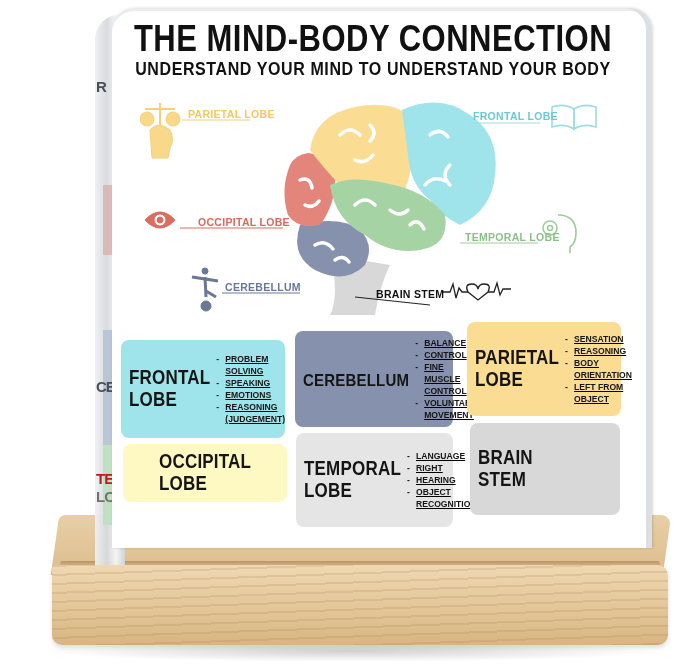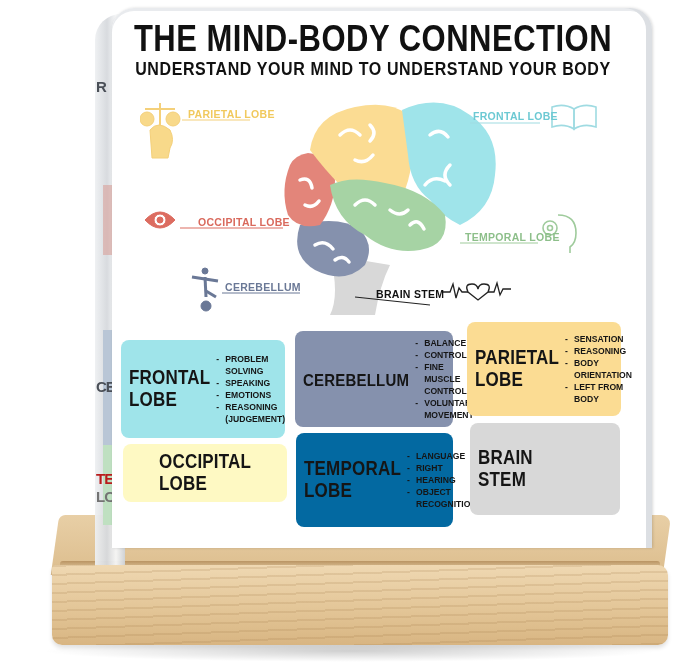--- a/index.html
+++ b/index.html
@@ -45,21 +45,21 @@
 
   
   .diagram { position: absolute; left: 140px; top: 95px; width: 480px; height: 220px; }
   .lbl { position: absolute; font-family: "Liberation Sans", sans-serif; font-weight: bold;
     font-size: 10.5px; white-space: nowrap; letter-spacing: 0.3px; }
 
   
   .card { position: absolute; border-radius: 8px; display: flex; align-items: center; padding: 0 8px 0 8px; }
   .card-title { font-family: "Liberation Sans", sans-serif; font-weight: bold; font-size: 17px;
     line-height: 19px; color: #151515; white-space: pre-line; transform: scaleY(1.15); letter-spacing: 0.2px; }
-  .card-list { list-style: none; margin-left: 6px; }
+  .card-list { list-style: none; margin-left: 6px; text-decoration: underline; }
   .card-list li { font-family: "Liberation Sans", sans-serif; font-weight: bold; font-size: 8.6px;
     line-height: 12px; color: #151515; padding-left: 9px; position: relative; white-space: pre-line; }
   .card-list li::before { content: "-"; position: absolute; left: 0; top: 0; }
 </style>
 </head>
 <body>
 
 <div class="base-shadow"></div>
 <div class="base-top"></div>
 <div class="base-slot"></div>
@@ -186,30 +186,30 @@
   </ul>
 </div>
 
 <div class="card" style="left:467px;top:322px;width:154px;height:94px;background:#fbdc93;">
   <div class="card-title">PARIETAL
 LOBE</div>
   <ul class="card-list">
     <li>SENSATION</li>
     <li>REASONING</li>
     <li>BODY ORIENTATION</li>
-    <li>LEFT FROM BODY</li>
+    <li>LEFT FROM OBJECT</li>
   </ul>
 </div>
 
 <div class="card" style="left:123px;top:444px;width:164px;height:58px;background:#fef9c3;padding-left:36px;">
   <div class="card-title">OCCIPITAL
 LOBE</div>
 </div>
 
-<div class="card" style="left:296px;top:433px;width:157px;height:94px;background:#0369a1;">
+<div class="card" style="left:296px;top:433px;width:157px;height:94px;background:#e5e5e5;">
   <div class="card-title">TEMPORAL
 LOBE</div>
   <ul class="card-list">
     <li>LANGUAGE</li>
     <li>RIGHT</li>
     <li>HEARING</li>
     <li>OBJECT
 RECOGNITION</li>
   </ul>
 </div>

